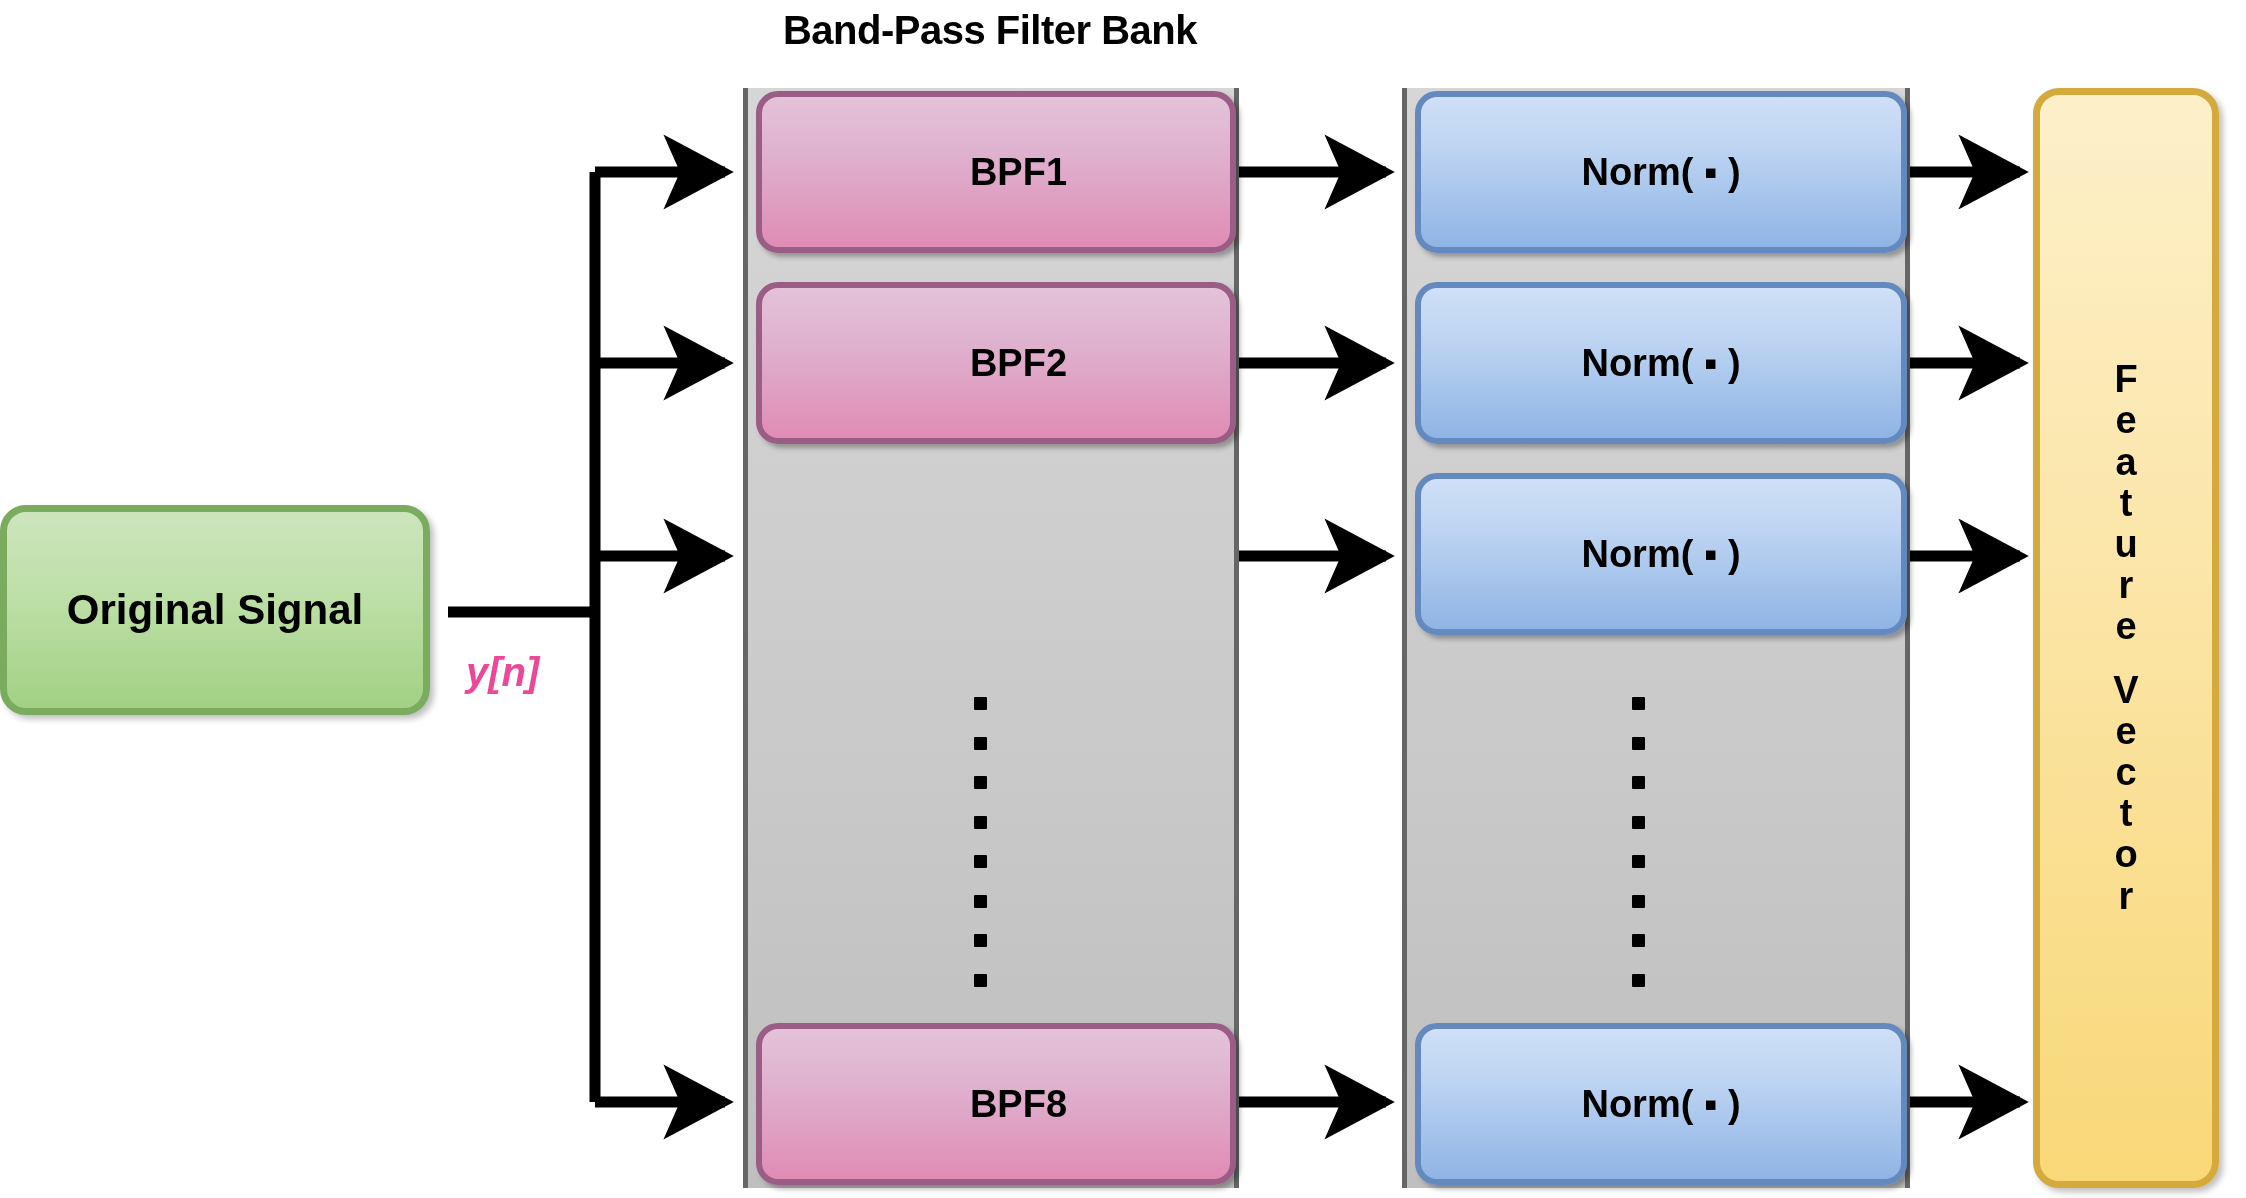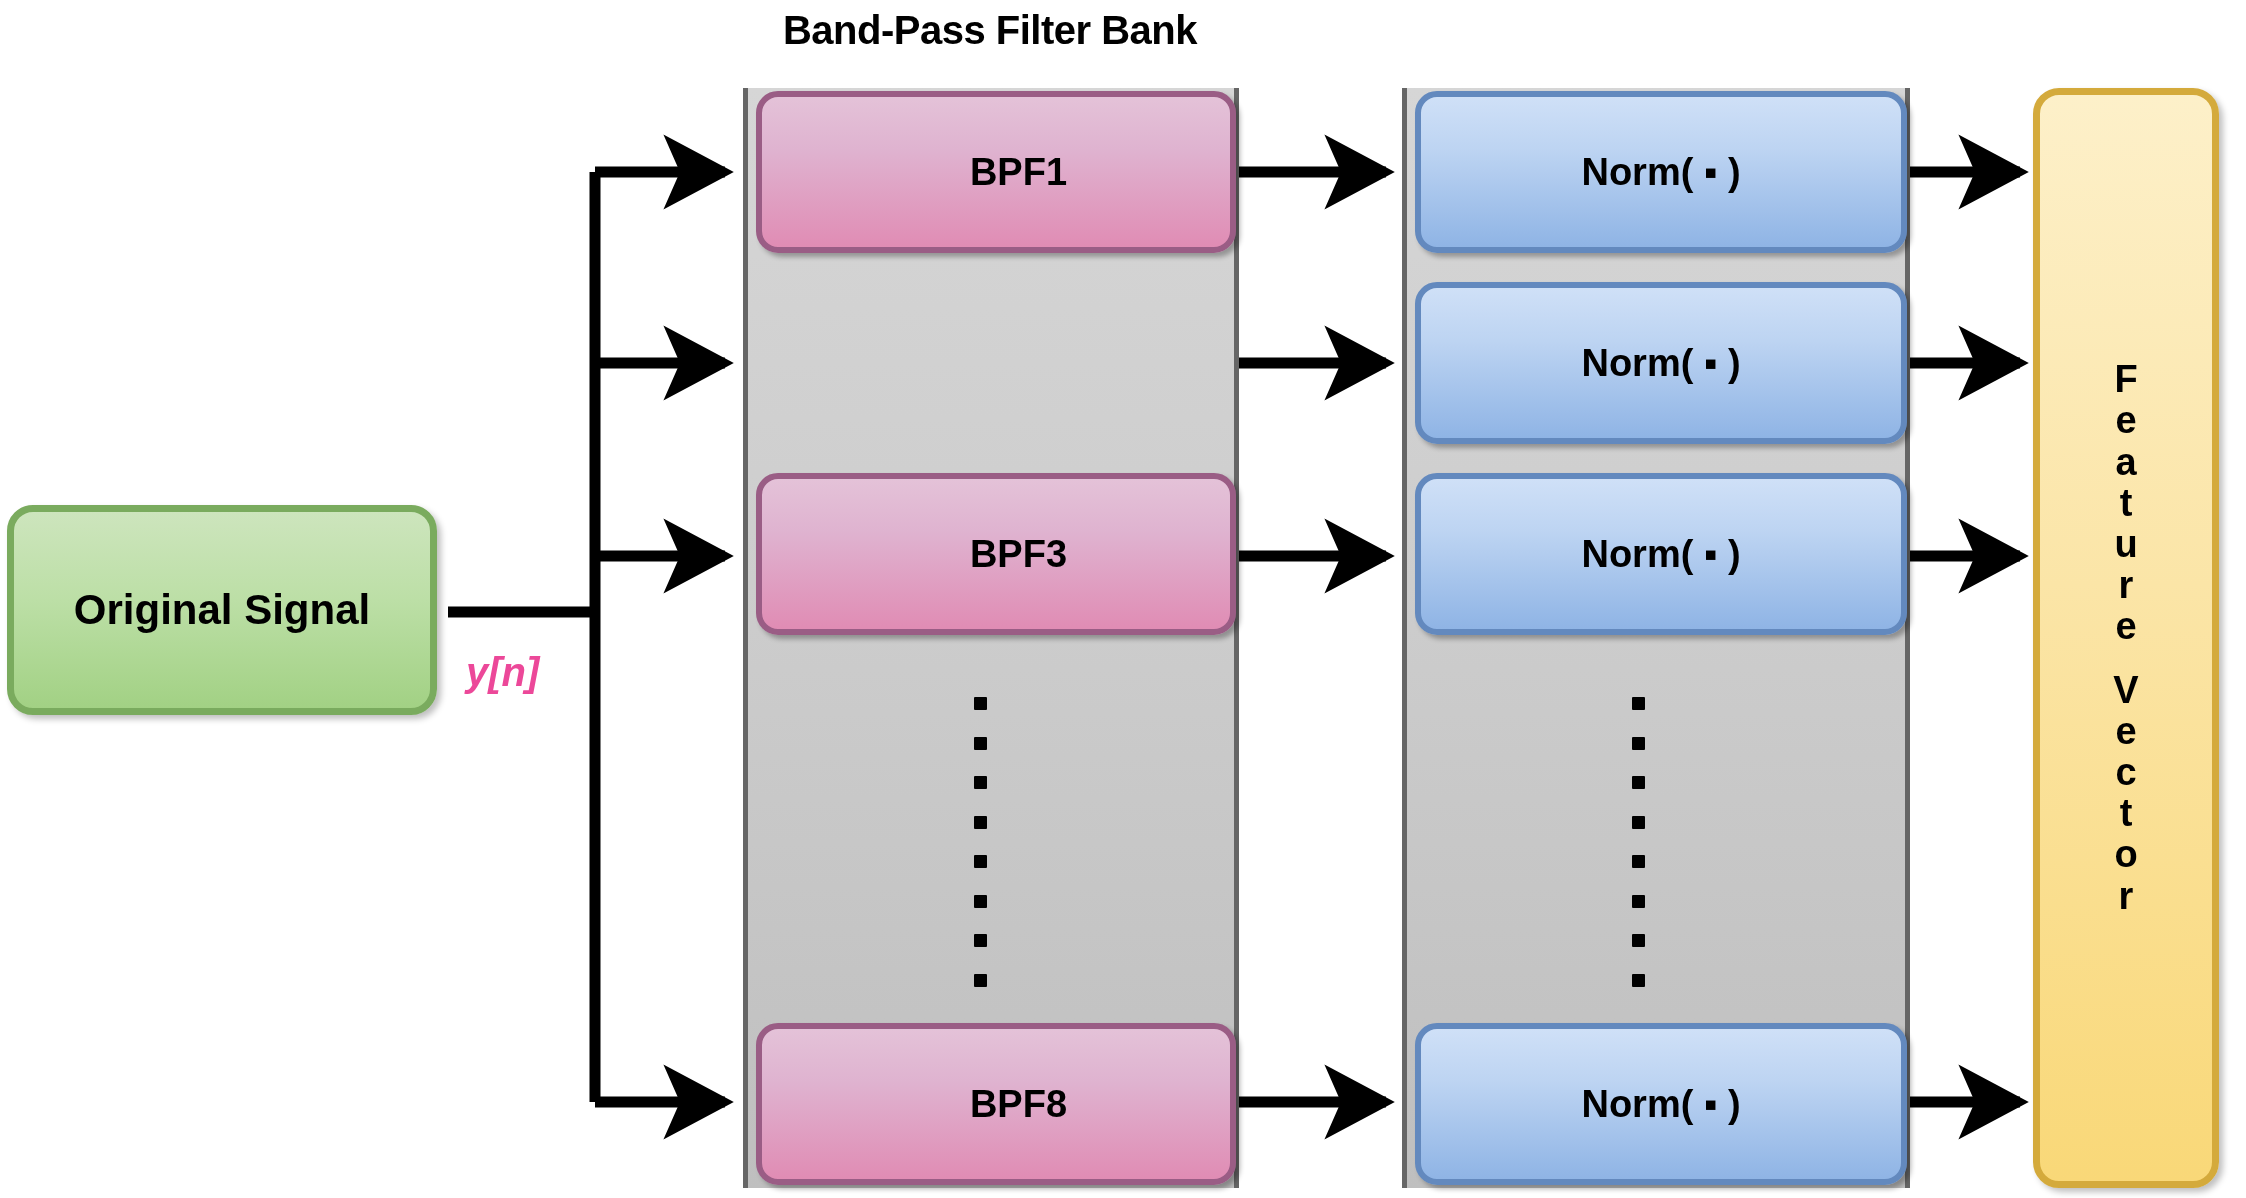--- a/index.html
+++ b/index.html
@@ -121,21 +121,21 @@
     line-height: 1.08em;
     color: #000000;
     text-align: center;
     letter-spacing: 0px;
     white-space: pre-line;
   }
 
   
   #original-signal {
     position: absolute;
-    left: 7px;
+    left: 0;
     top: 505px;
     width: 430px;
     height: 210px;
     box-sizing: border-box;
     border: 7px solid #7aab5e;
     border-radius: 26px;
     background: linear-gradient(180deg, #cde5bd 0%, #bcdfa6 45%, #a2d184 100%);
     box-shadow: 4px 4px 6px rgba(0,0,0,0.25);
     display: flex;
     align-items: center;
@@ -225,21 +225,21 @@
   </svg>
 
   <div class="col-title" id="bpf-title">Band-Pass Filter Bank</div>
 
   <div id="original-signal">Original Signal</div>
 
   <div id="signal-label">y[n]</div>
 
   <div class="stage-container" id="bpf-container">
     <div class="node node-bpf row-1">BPF1</div>
-    <div class="node node-bpf row-3">BPF3</div>
+    <div class="node node-bpf row-2">BPF2</div>
     <div class="node node-bpf row-8">BPF8</div>
   </div>
 
   <div class="stage-container" id="norm-container">
     <div class="node node-norm row-1">Norm( ▪ )</div>
     <div class="node node-norm row-2">Norm( ▪ )</div>
     <div class="node node-norm row-3">Norm( ▪ )</div>
     <div class="node node-norm row-8">Norm( ▪ )</div>
   </div>
 

